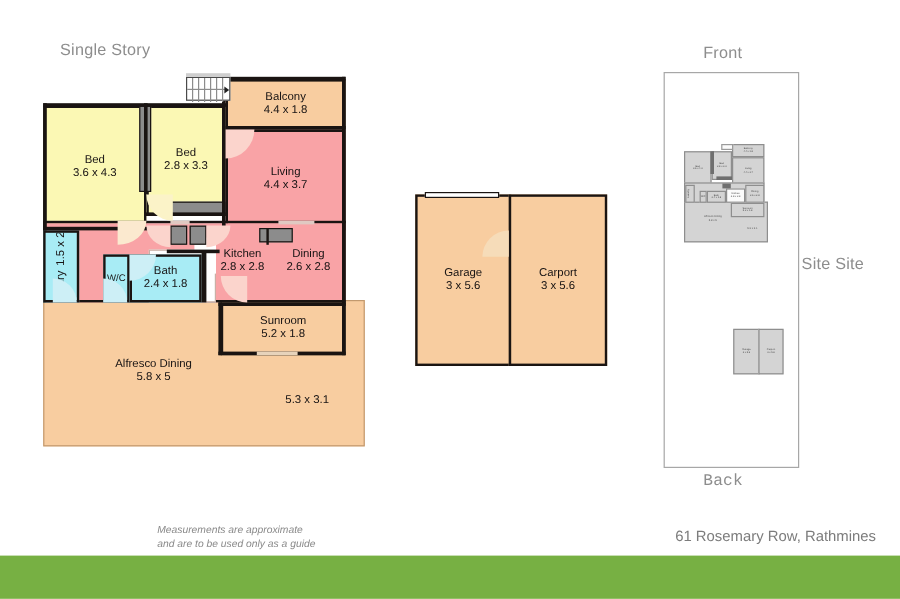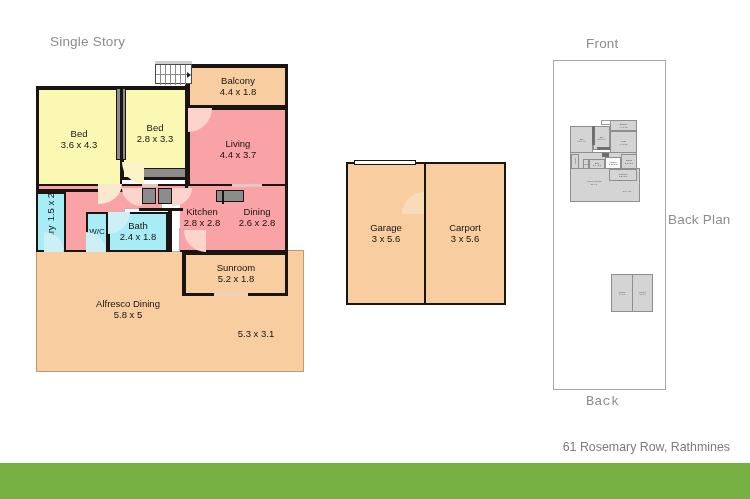--- a/index.html
+++ b/index.html
@@ -107,21 +107,21 @@
 <body>
 
 <div id="stage">
 
   <div class="heading" style="left:50px;top:34px;">Single Story</div>
 
   <div class="heading" style="left:586px;top:36px;">Front</div>
 
   <div class="heading" style="left:586px;top:394px;font-family:Liberation Mono, monospace;">Back</div>
 
-  <div class="heading" style="left:668px;top:212px;">Back Plan</div>
+  <div class="heading" style="left:668px;top:212px;">Site Site</div>
 
   <div class="abs" id="mainplan" style="left:36px;top:58px;width:300px;height:318px;">
 
     <div class="room c-orange" style="left:0px;top:192px;width:268px;height:122px;border-width:1px;border-color:#c2996e;">
     </div>
     <div class="abs" style="left:22px;top:240px;width:140px;text-align:center;">
       <div class="rname" style="font-size:9.5px;color:#171313;">Alfresco Dining</div>
       <div class="rdim" style="font-size:9.5px;color:#171313;">5.8 x 5</div>
     </div>
     <div class="abs" style="left:172px;top:270px;width:96px;text-align:center;font-size:9.5px;color:#171313;">5.3 x 3.1</div>
@@ -330,17 +330,19 @@
         <div>Carport</div>
         <div>3 x 5.6</div>
       </div>
     </div>
   </div>
 
   <div id="greenbar"></div>
 
 
   <div id="disclaimer">
+    <div>Measurements are approximate</div>
+    <div>and are to be used only as a guide</div>
   </div>
 
   <div id="address">61 Rosemary Row, Rathmines</div>
 
 </div>
 
 </body></html>

